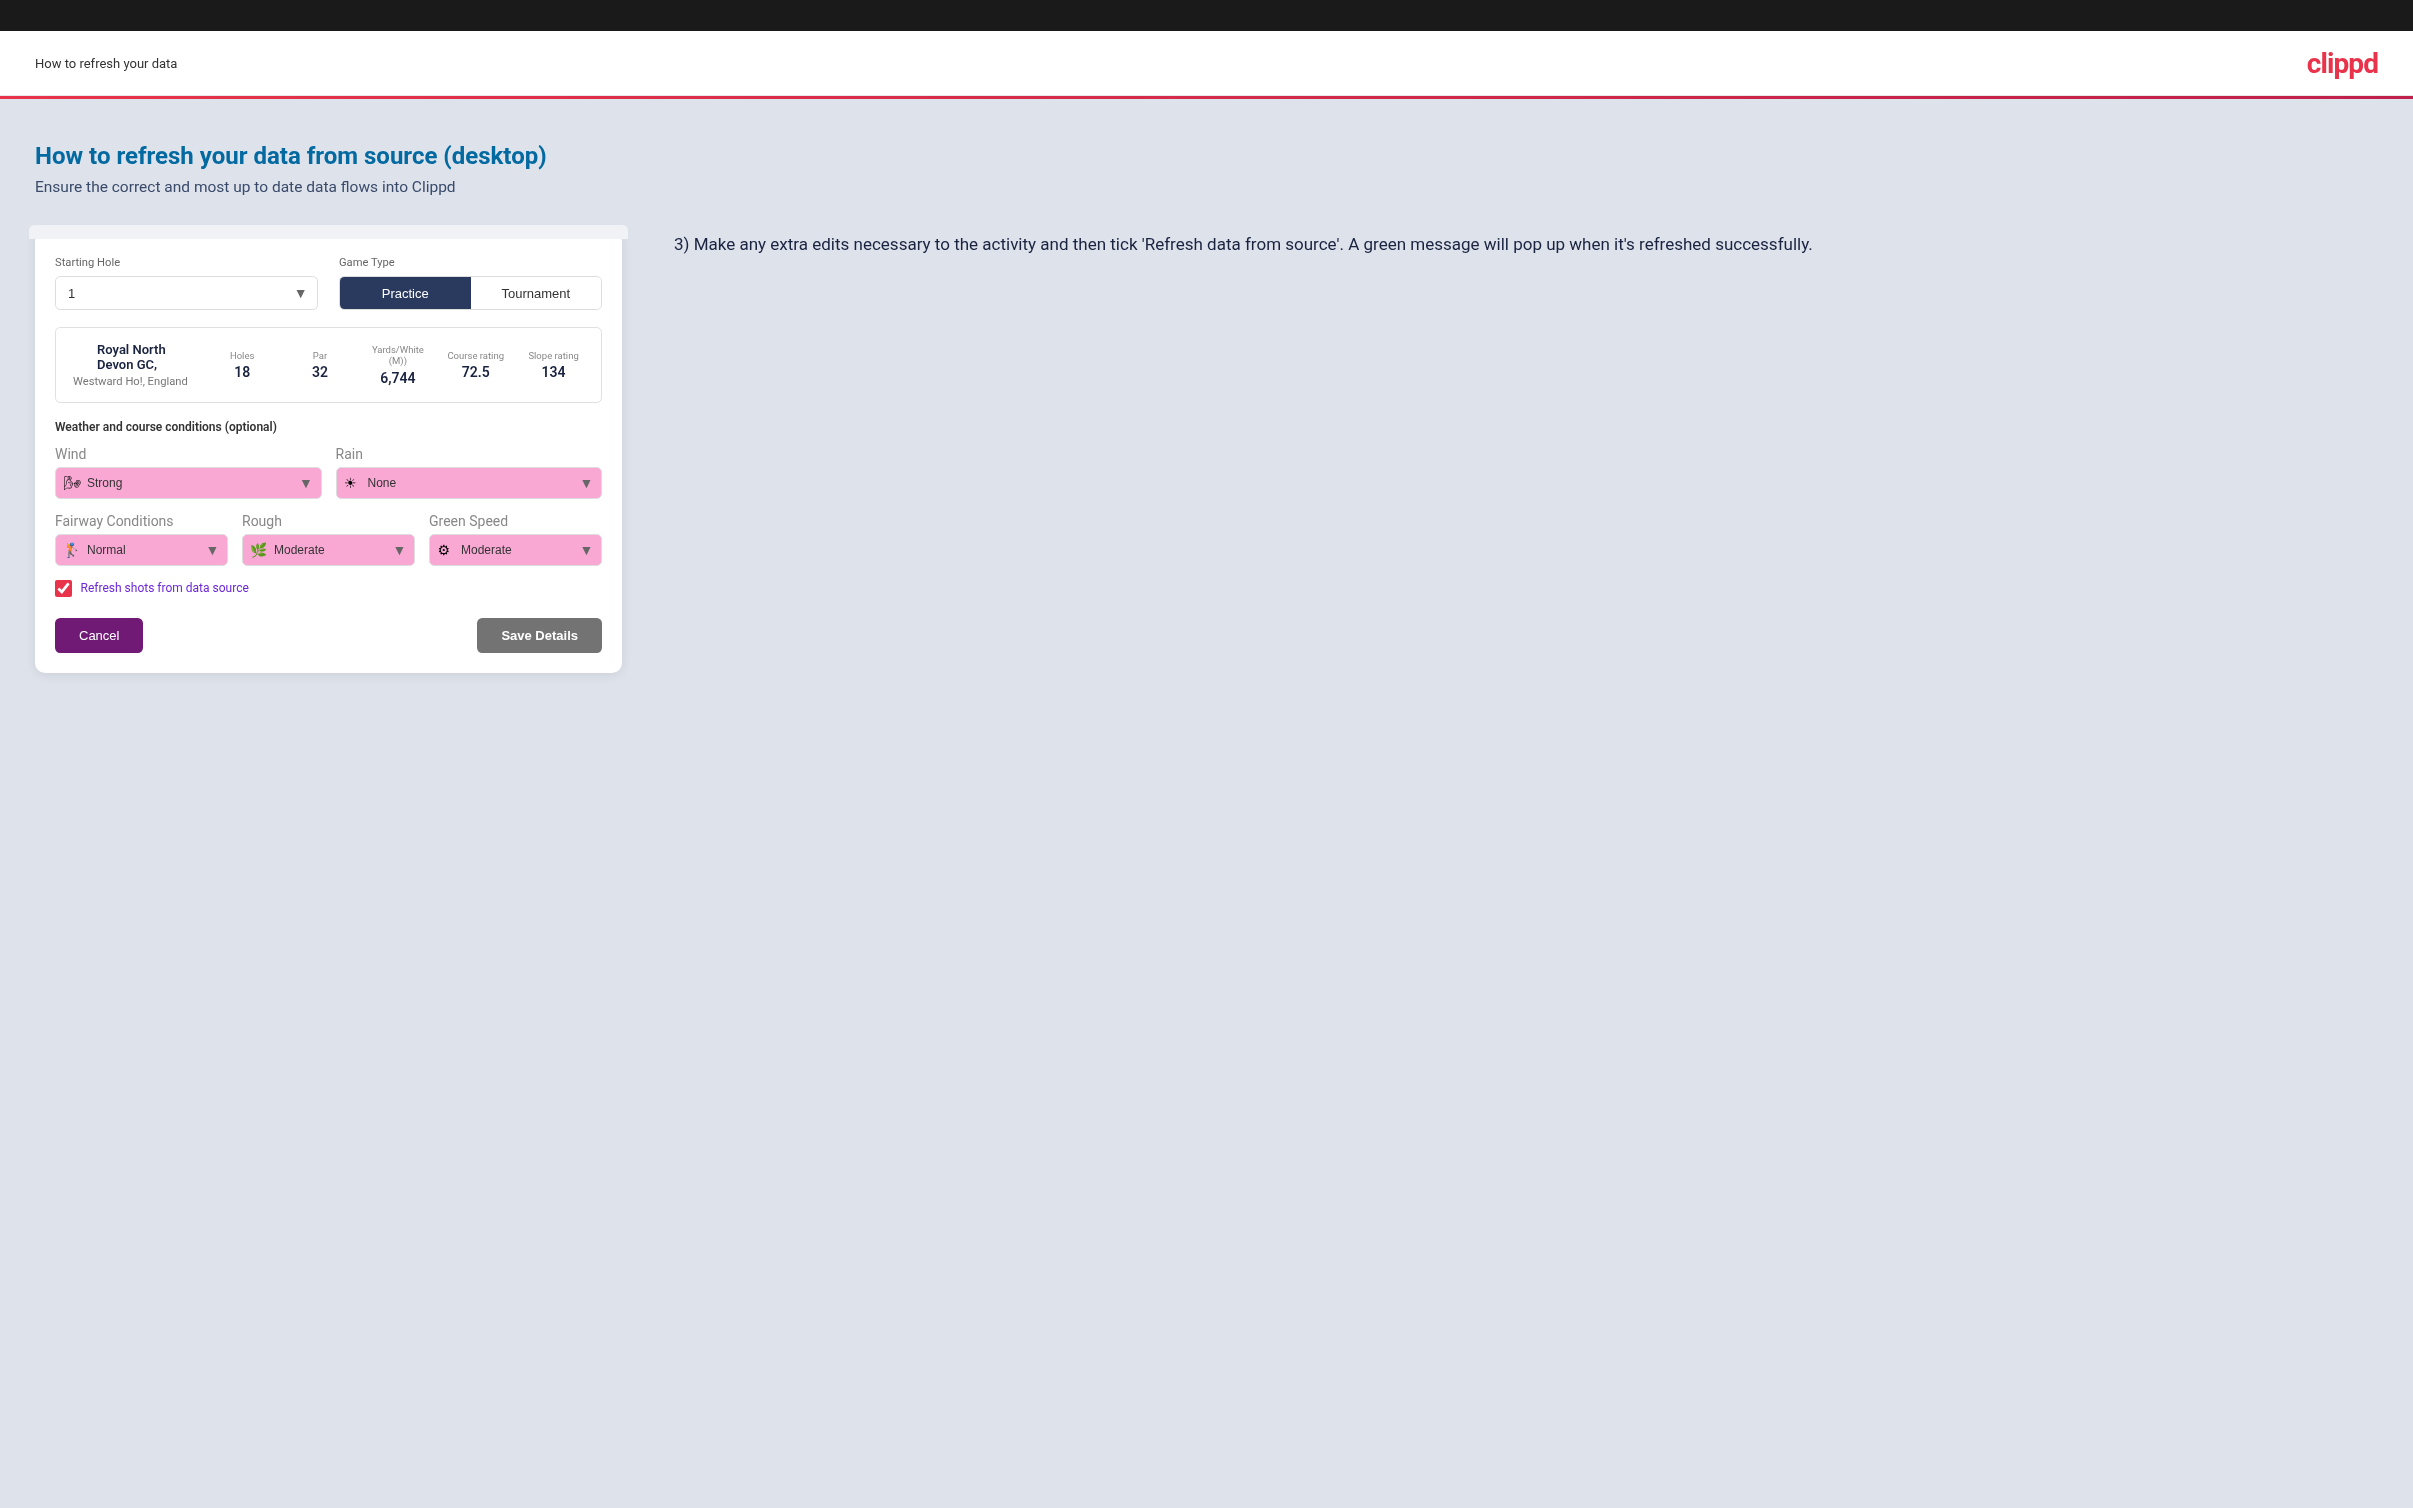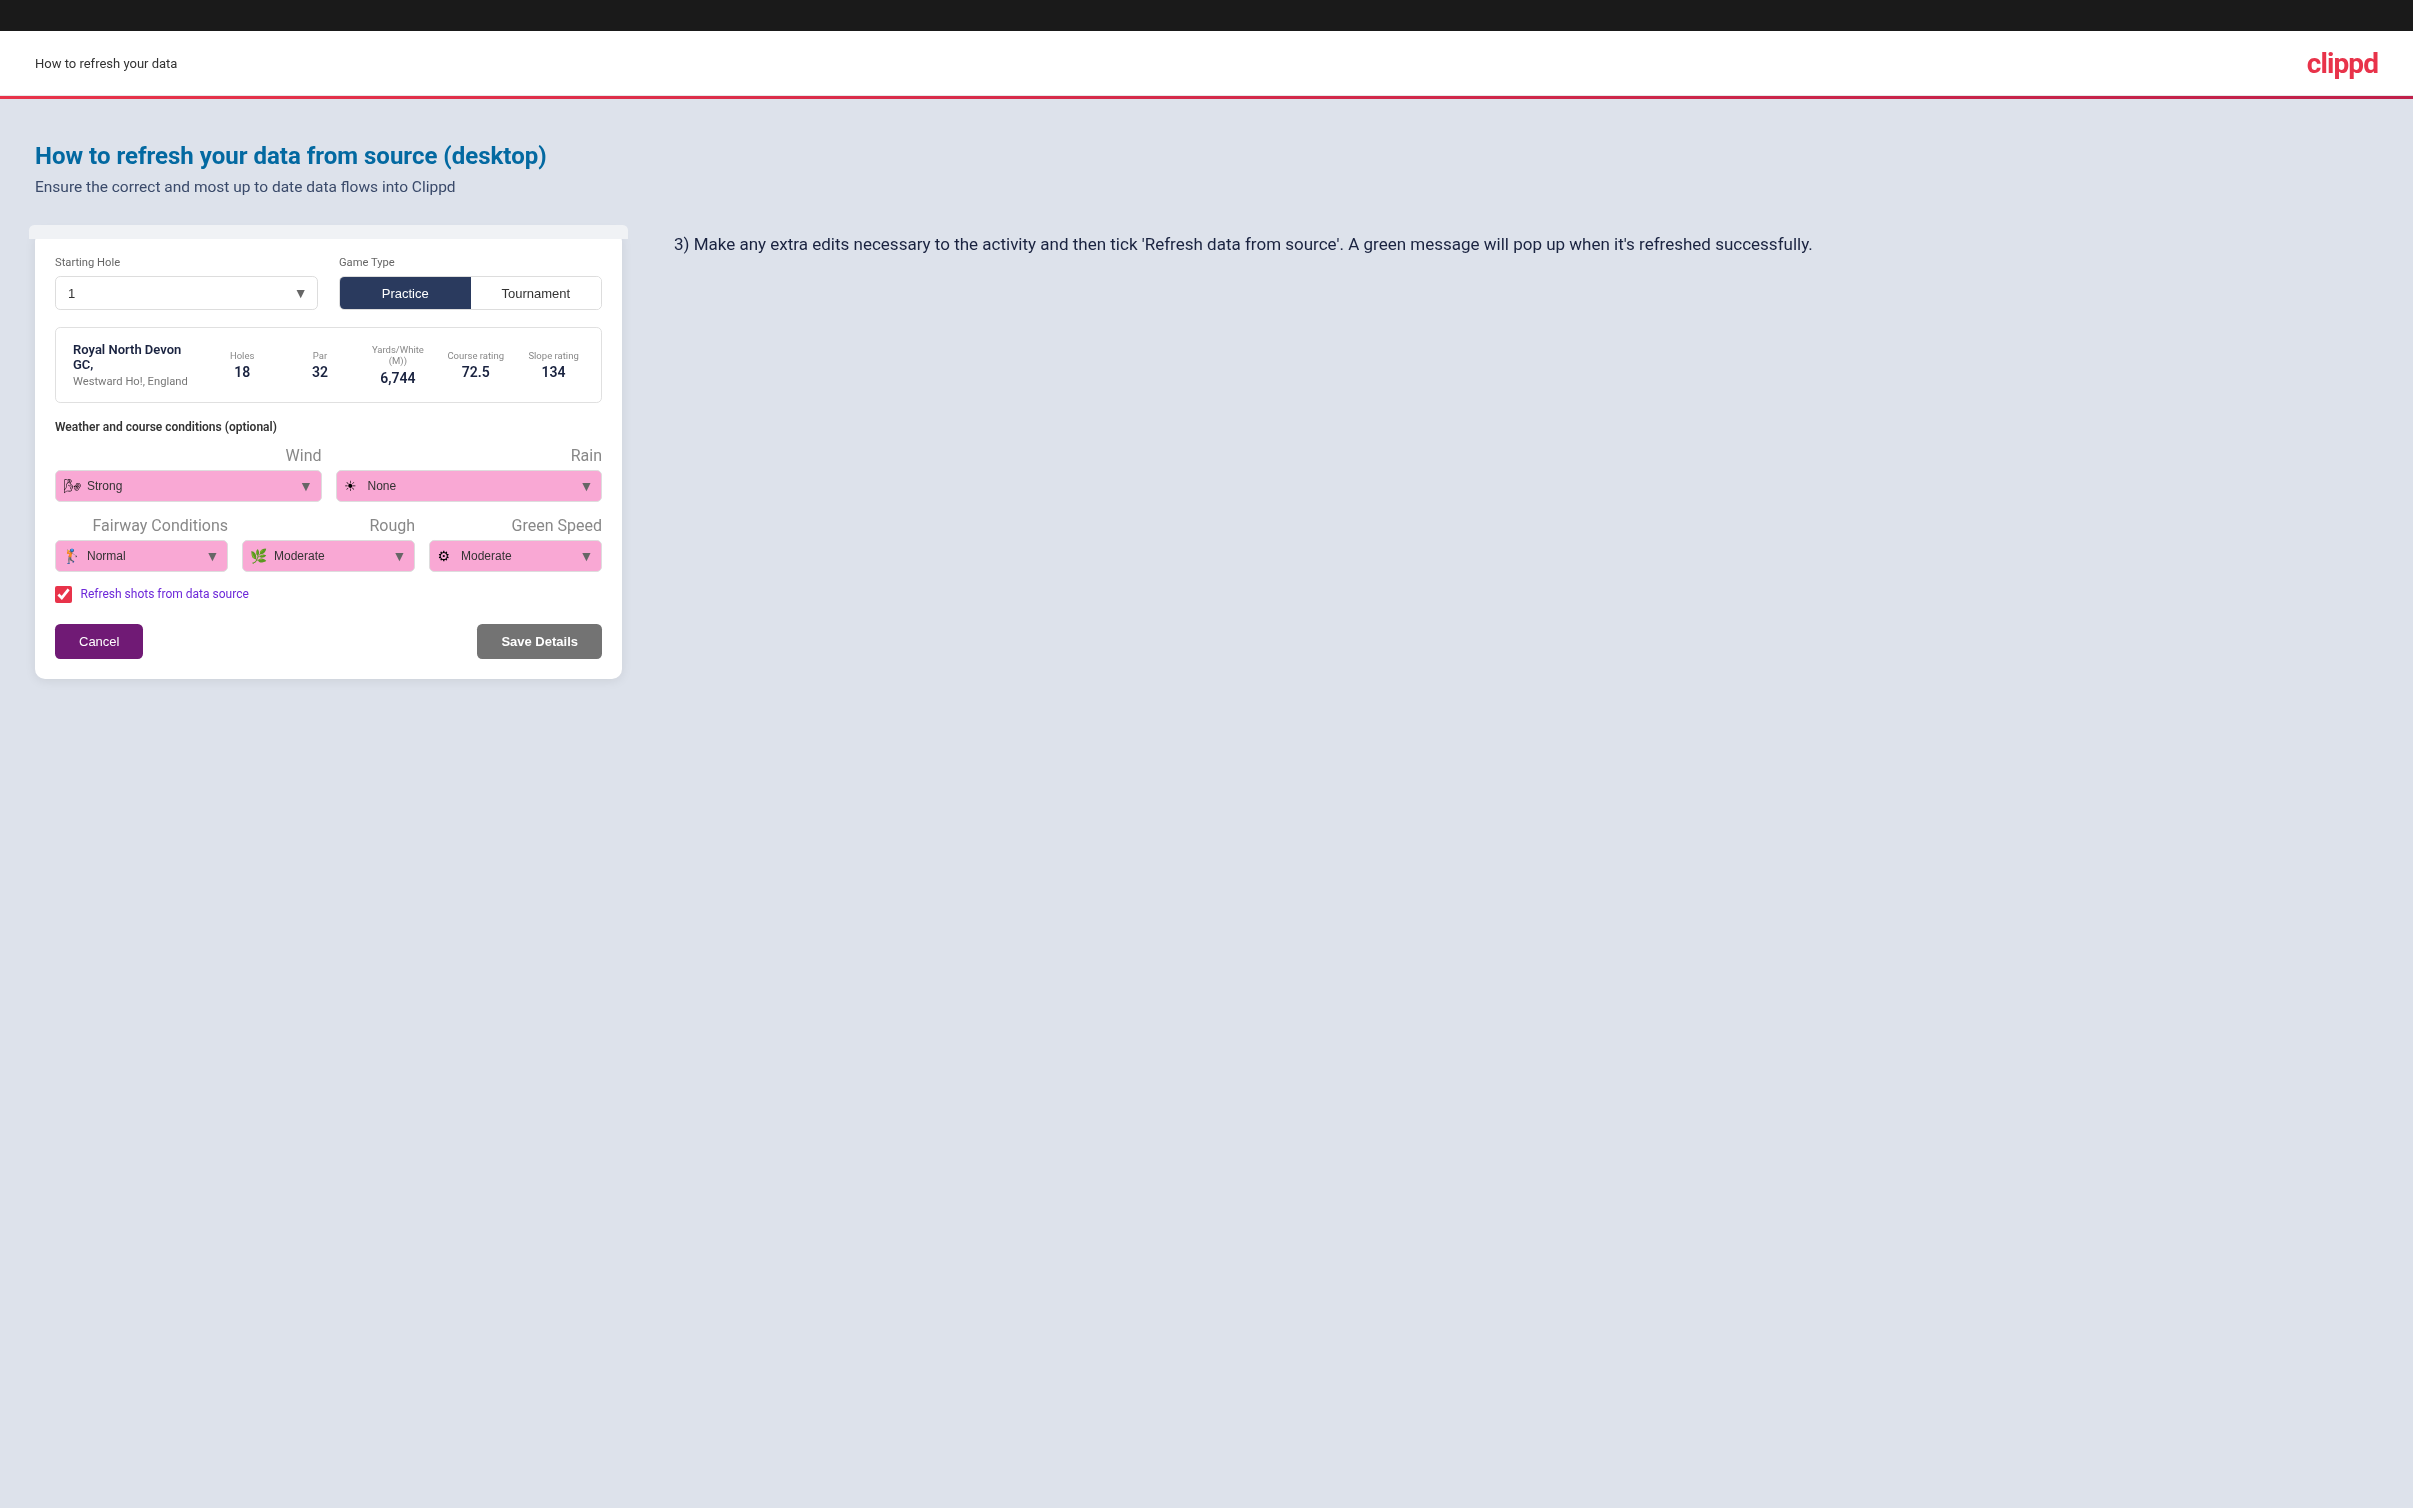--- a/index.html
+++ b/index.html
@@ -140,20 +140,21 @@
       align-items: center;
       gap: 17px;
     }
     .course-name-block {
       flex: 2;
     }
     .course-name {
       font-size: 13px;
       font-weight: 600;
       color: #1a2340;
+      margin-left: 24px;
     }
     .course-location {
       font-size: 11.2px;
       color: #777;
       margin-top: 2.6px;
     }
     .course-stat {
       text-align: center;
       flex: 1;
     }
@@ -175,25 +176,24 @@
     }
     .conditions-grid {
       display: flex;
       gap: 14px;
       margin-bottom: 14px;
     }
     .condition-item {
       flex: 1;
     }
     .condition-label {
-      font-size: 16px;
+      font-size: 14px;
       color: #888;
       margin-bottom: 5.2px;
       display: block;
-      text-align: right;
     }
     .condition-select {
       width: 100%;
       padding: 7.8px 28px 7.8px 31px;
       border: 0.9px solid #ddd;
       border-radius: 5.2px;
       font-size: 12px;
       color: #333;
       background: #f9a8d4;
       appearance: none;

